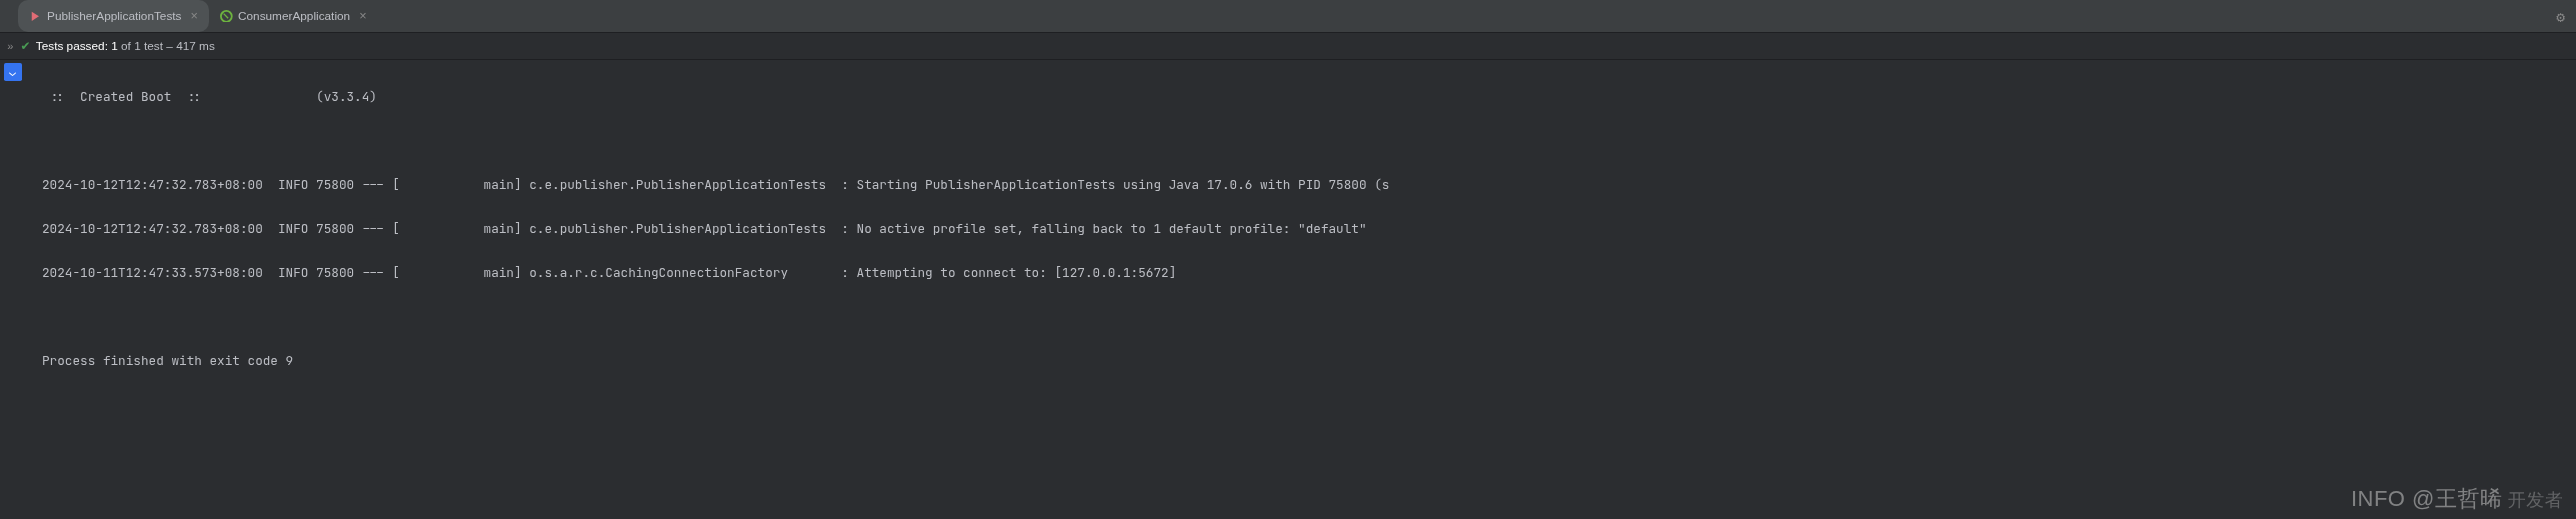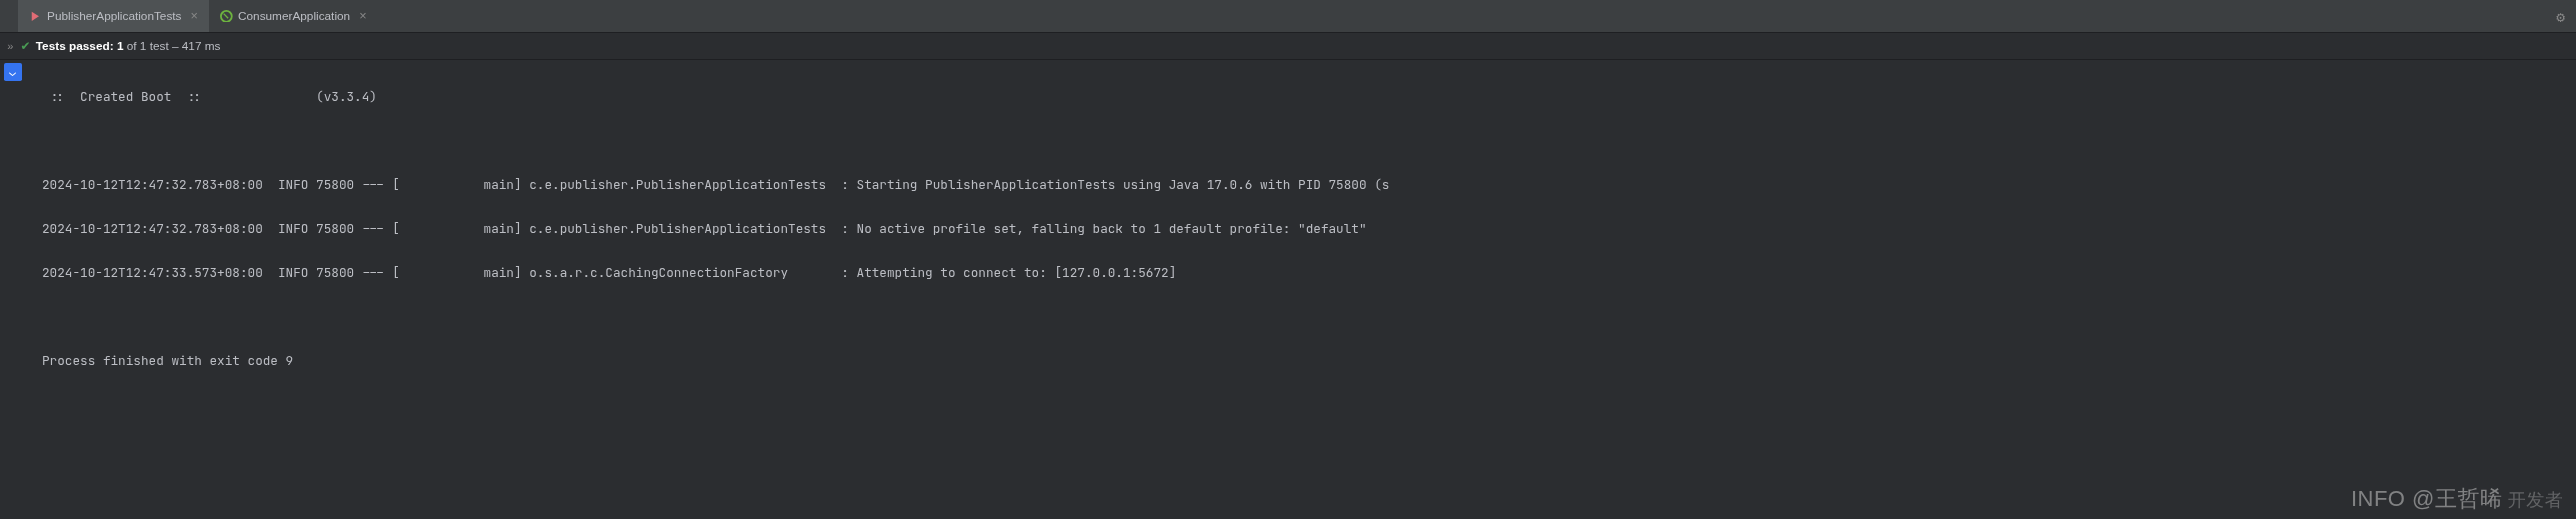--- a/index.html
+++ b/index.html
@@ -27,20 +27,21 @@
     }
     .tab {
       display: flex;
       align-items: center;
       padding: 0 11px;
       height: 100%;
       gap: 5.4px;
       color: #bcbec4;
       font-family: -apple-system, "Segoe UI", sans-serif;
       font-size: 11.8px;
+      border-radius: 10px;
     }
     .tab.active {
       background: #4e5254;
     }
     .tab-icon {
       width: 12.7px;
       height: 12.7px;
       display: flex;
       align-items: center;
       justify-content: center;
@@ -73,21 +74,21 @@
     }
     .check-icon {
       color: #499c54;
       margin-right: 5.4px;
     }
     .tests-passed {
       color: #bcbec4;
     }
     .tests-passed strong {
       color: #fff;
-      font-weight: bold;
+      font-weight: normal;
     }
     .dropdown-btn {
       position: absolute;
       left: 3.6px;
       top: 63px;
       width: 18px;
       height: 18px;
       background: #3574f0;
       color: white;
       display: flex;
@@ -162,21 +163,21 @@
   </span>
 </div>
 
 <div class="dropdown-btn">⌄</div>
 
 <div class="console">
 <span class="line"> ::  Created Boot  ::               (v3.3.4)</span>
 <span class="line"> </span>
 <span class="line">2024-10-12T12:47:32.783+08:00  INFO 75800 --- [           main] c.e.publisher.PublisherApplicationTests  : Starting PublisherApplicationTests using Java 17.0.6 with PID 75800 (s</span>
 <span class="line">2024-10-12T12:47:32.783+08:00  INFO 75800 --- [           main] c.e.publisher.PublisherApplicationTests  : No active profile set, falling back to 1 default profile: "default"</span>
-<span class="line">2024-10-12T12:47:33.573+08:00  INFO 75800 --- [           main] o.s.a.r.c.CachingConnectionFactory       : Attempting to connect to: [127.0.0.1:5672]</span>
+<span class="line">2024-10-11T12:47:33.573+08:00  INFO 75800 --- [           main] o.s.a.r.c.CachingConnectionFactory       : Attempting to connect to: [127.0.0.1:5672]</span>
 <span class="line"> </span>
 <span class="line">Process finished with exit code 9</span>
 </div>
 
 <div class="watermark">
   <span>INFO @王哲晞</span><span class="sub">开发者</span>
 </div>
 
 
 </body></html>

